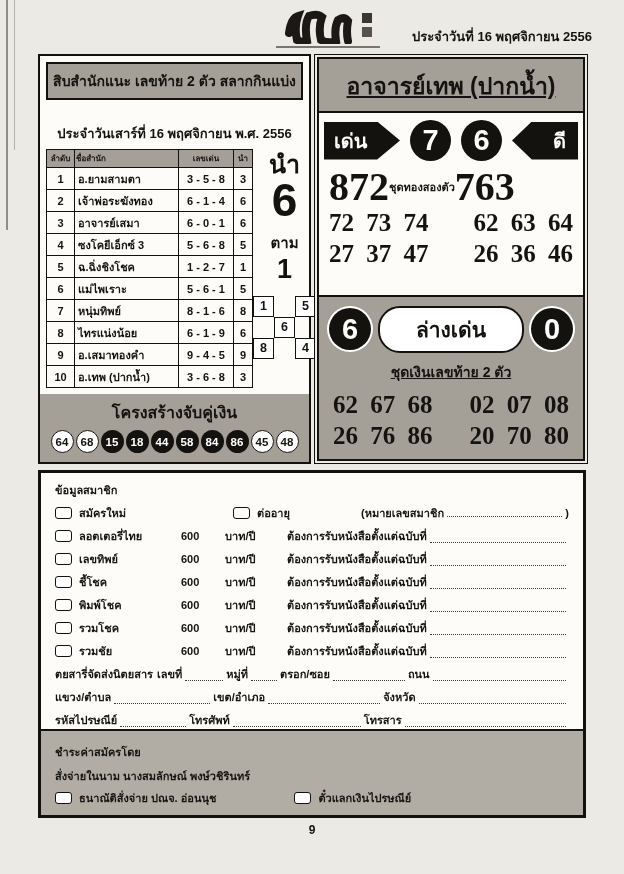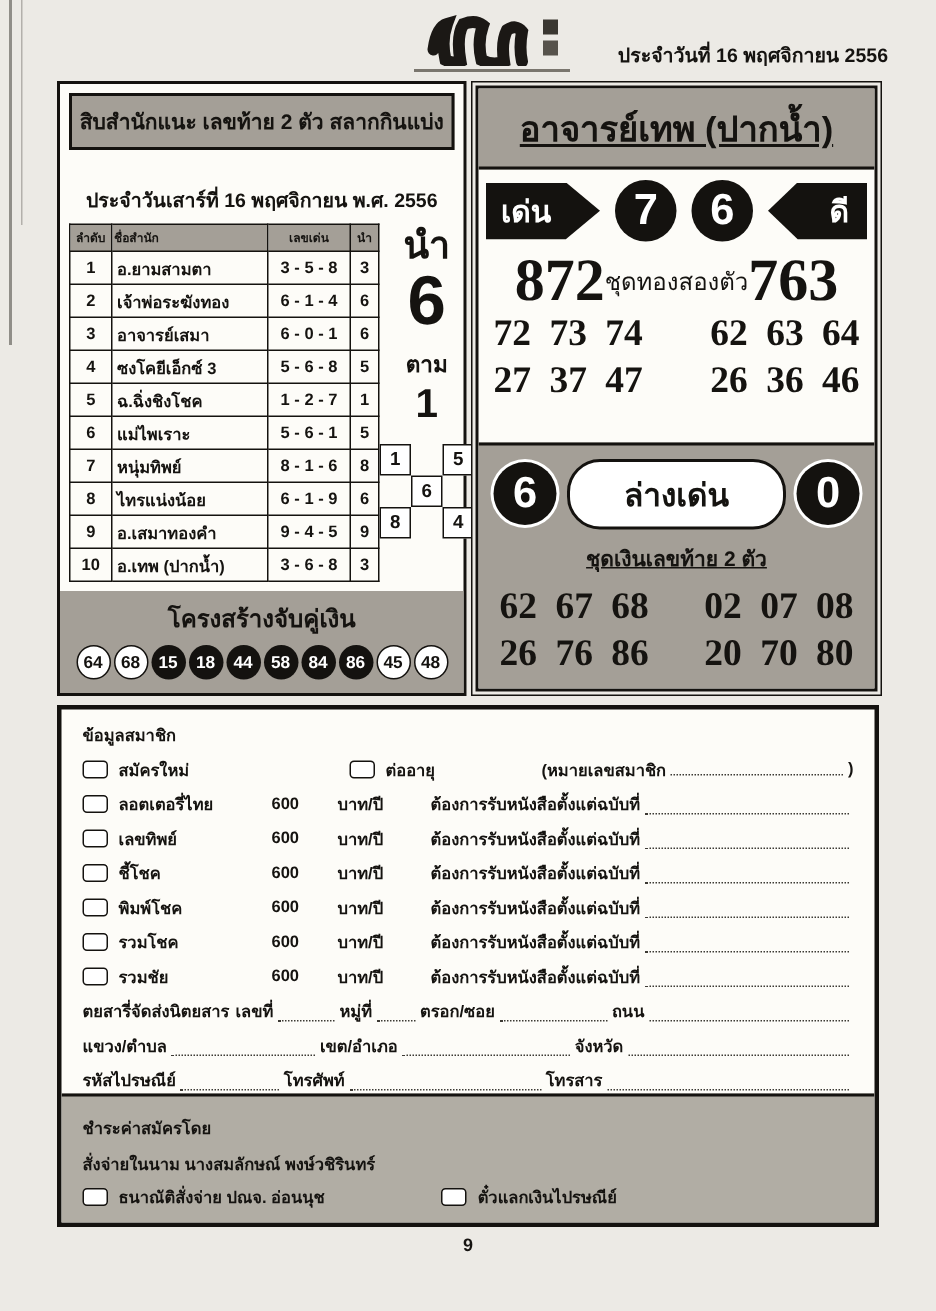--- a/index.html
+++ b/index.html
@@ -40,23 +40,23 @@
 
   .right-wrap{position:absolute;left:314px;top:54px;width:274px;height:410px;border:1.5px solid #14120f;background:#eceae5;box-sizing:border-box;padding:2px}
   .right-panel{width:100%;height:100%;border:2px solid #14120f;box-sizing:border-box;background:#fdfcf8;display:flex;flex-direction:column;overflow:hidden}
   .master-title{background:#a49f97;border-bottom:2.5px solid #14120f;text-align:center;font-size:23px;font-weight:700;padding:9px 2px 7px;white-space:nowrap;overflow:hidden}
   .master-title span{text-decoration:underline}
   .banner{display:flex;align-items:center;justify-content:space-between;padding:7px 5px 4px}
   .arrow{background:#14120f;color:#fff;font-weight:700;font-size:20px;height:38px;display:flex;align-items:center;box-sizing:border-box;flex:none}
   .arrow.right{width:76px;clip-path:polygon(0 0,70% 0,100% 50%,70% 100%,0 100%);padding-left:10px}
   .arrow.left{width:66px;clip-path:polygon(30% 0,100% 0,100% 100%,30% 100%,0 50%);justify-content:flex-end;padding-right:12px}
   .digit-circle{width:41px;height:41px;border-radius:50%;background:#14120f;color:#fff;font-weight:700;font-size:29px;display:flex;align-items:center;justify-content:center;flex:none}
-  .gold-head{display:flex;align-items:center;justify-content:center;padding:0 10px;margin-top:2px}
+  .gold-head{display:flex;align-items:center;justify-content:flex-start;padding:0 10px;margin-top:2px}
   .big-num{font-family:"Liberation Serif",serif;font-weight:700;font-size:40px;line-height:1}
-  .gold-caption{font-weight:400;font-size:16px;white-space:nowrap}
+  .gold-caption{font-weight:700;font-size:11px;white-space:nowrap}
   .num-line{display:flex;justify-content:space-between;padding:0 10px;font-family:"Liberation Serif",serif;font-weight:700;font-size:25px;line-height:1.25;word-spacing:6px;white-space:nowrap}
   .money{margin-top:auto;background:#a49f97;border-top:2.5px solid #14120f;padding:9px 6px 8px}
   .money-head{display:flex;align-items:center;justify-content:space-between;padding:0 4px}
   .money-digit{width:42px;height:42px;border-radius:50%;background:#14120f;color:#fff;font-weight:700;font-size:29px;display:flex;align-items:center;justify-content:center;box-shadow:0 0 0 2px #fff;flex:none}
   .pill{flex:1;margin:0 7px;background:#fff;border:2.5px solid #14120f;border-radius:22px;text-align:center;font-weight:700;font-size:21px;padding:5px 0;white-space:nowrap;overflow:hidden}
   .money-caption{text-align:center;font-weight:700;font-size:14px;text-decoration:underline;margin:8px 0 6px;white-space:nowrap;overflow:hidden}
   .money .num-line{padding:0 8px}
 
   .form-box{position:absolute;left:38px;top:470px;width:548px;height:348px;border:3.5px solid #14120f;background:#fdfcf8;box-sizing:border-box;display:flex;flex-direction:column;overflow:hidden}
   .form-title{text-align:center;font-weight:700;font-size:17px;margin:3px 0 0;white-space:nowrap;overflow:hidden}

